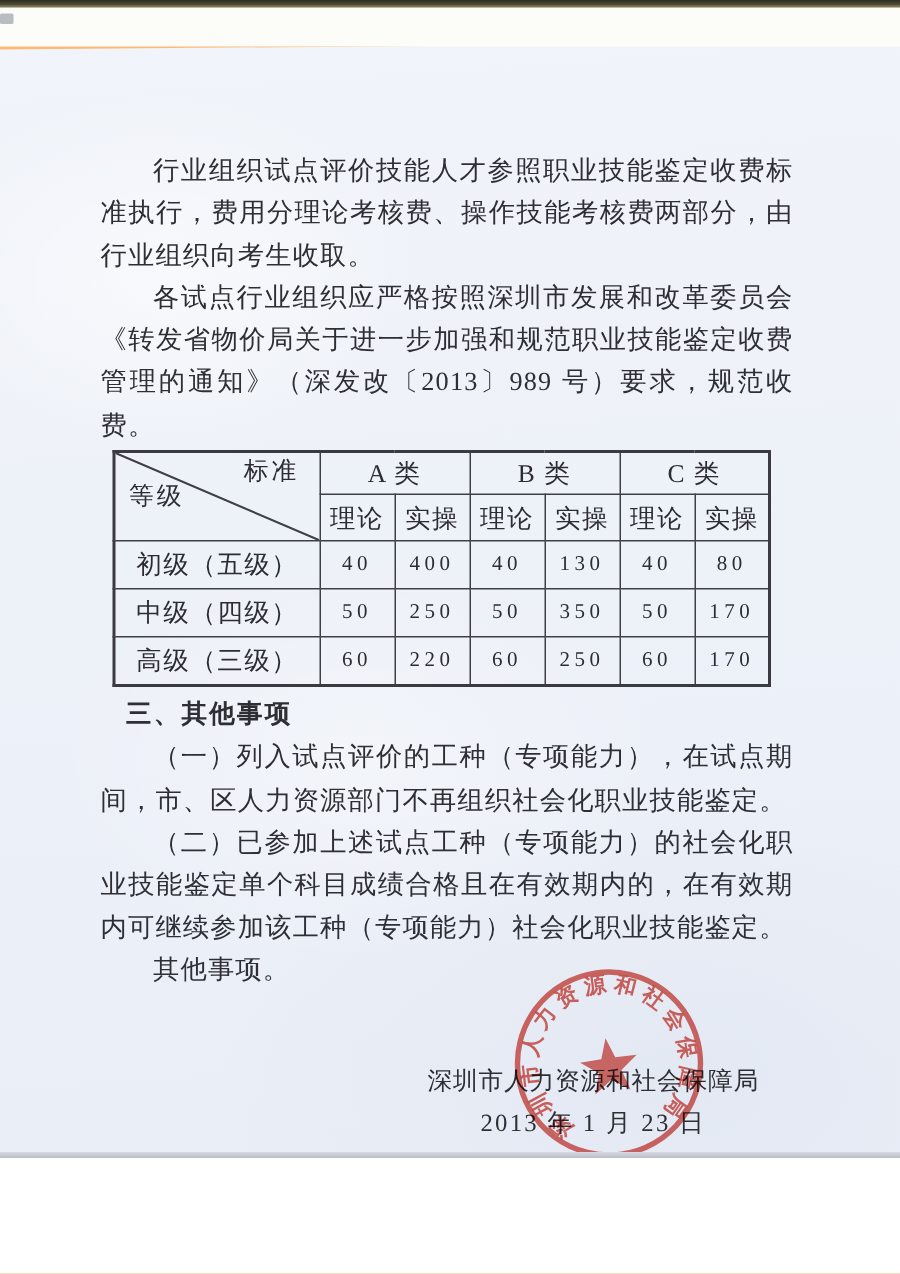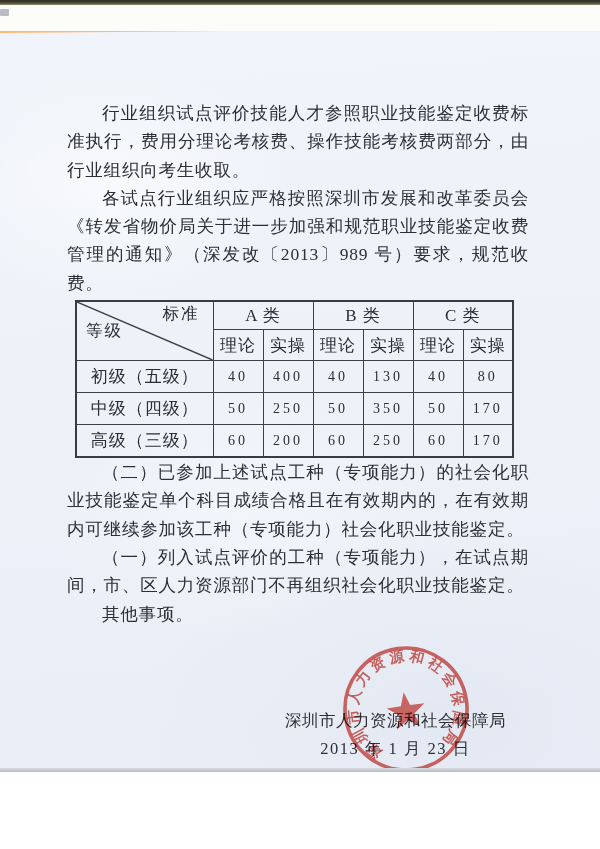--- a/index.html
+++ b/index.html
@@ -122,31 +122,32 @@
         <td class="num">50</td>
         <td class="num">250</td>
         <td class="num">50</td>
         <td class="num">350</td>
         <td class="num">50</td>
         <td class="num">170</td>
       </tr>
       <tr class="body-row">
         <td>高级（三级）</td>
         <td class="num">60</td>
-        <td class="num">200</td>
+        <td class="num">220</td>
         <td class="num">60</td>
         <td class="num">250</td>
         <td class="num">60</td>
         <td class="num">170</td>
       </tr>
       </tbody>
     </table>
 
+    <p class="section-heading">三、其他事项</p>
+    <p class="para">（一）列入试点评价的工种（专项能力），在试点期间，市、区人力资源部门不再组织社会化职业技能鉴定。</p>
     <p class="para">（二）已参加上述试点工种（专项能力）的社会化职业技能鉴定单个科目成绩合格且在有效期内的，在有效期内可继续参加该工种（专项能力）社会化职业技能鉴定。</p>
-    <p class="para">（一）列入试点评价的工种（专项能力），在试点期间，市、区人力资源部门不再组织社会化职业技能鉴定。</p>
     <p class="para">其他事项。</p>
   </div>
 
   <div class="signature">
     <div class="sig-agency">深圳市人力资源和社会保障局</div>
     <div class="sig-date">2013 年 1 月 23 日</div>
   </div>
 
   <svg class="stamp" viewBox="0 0 140 140">
     <circle class="ring" cx="70" cy="70" r="61"></circle>

